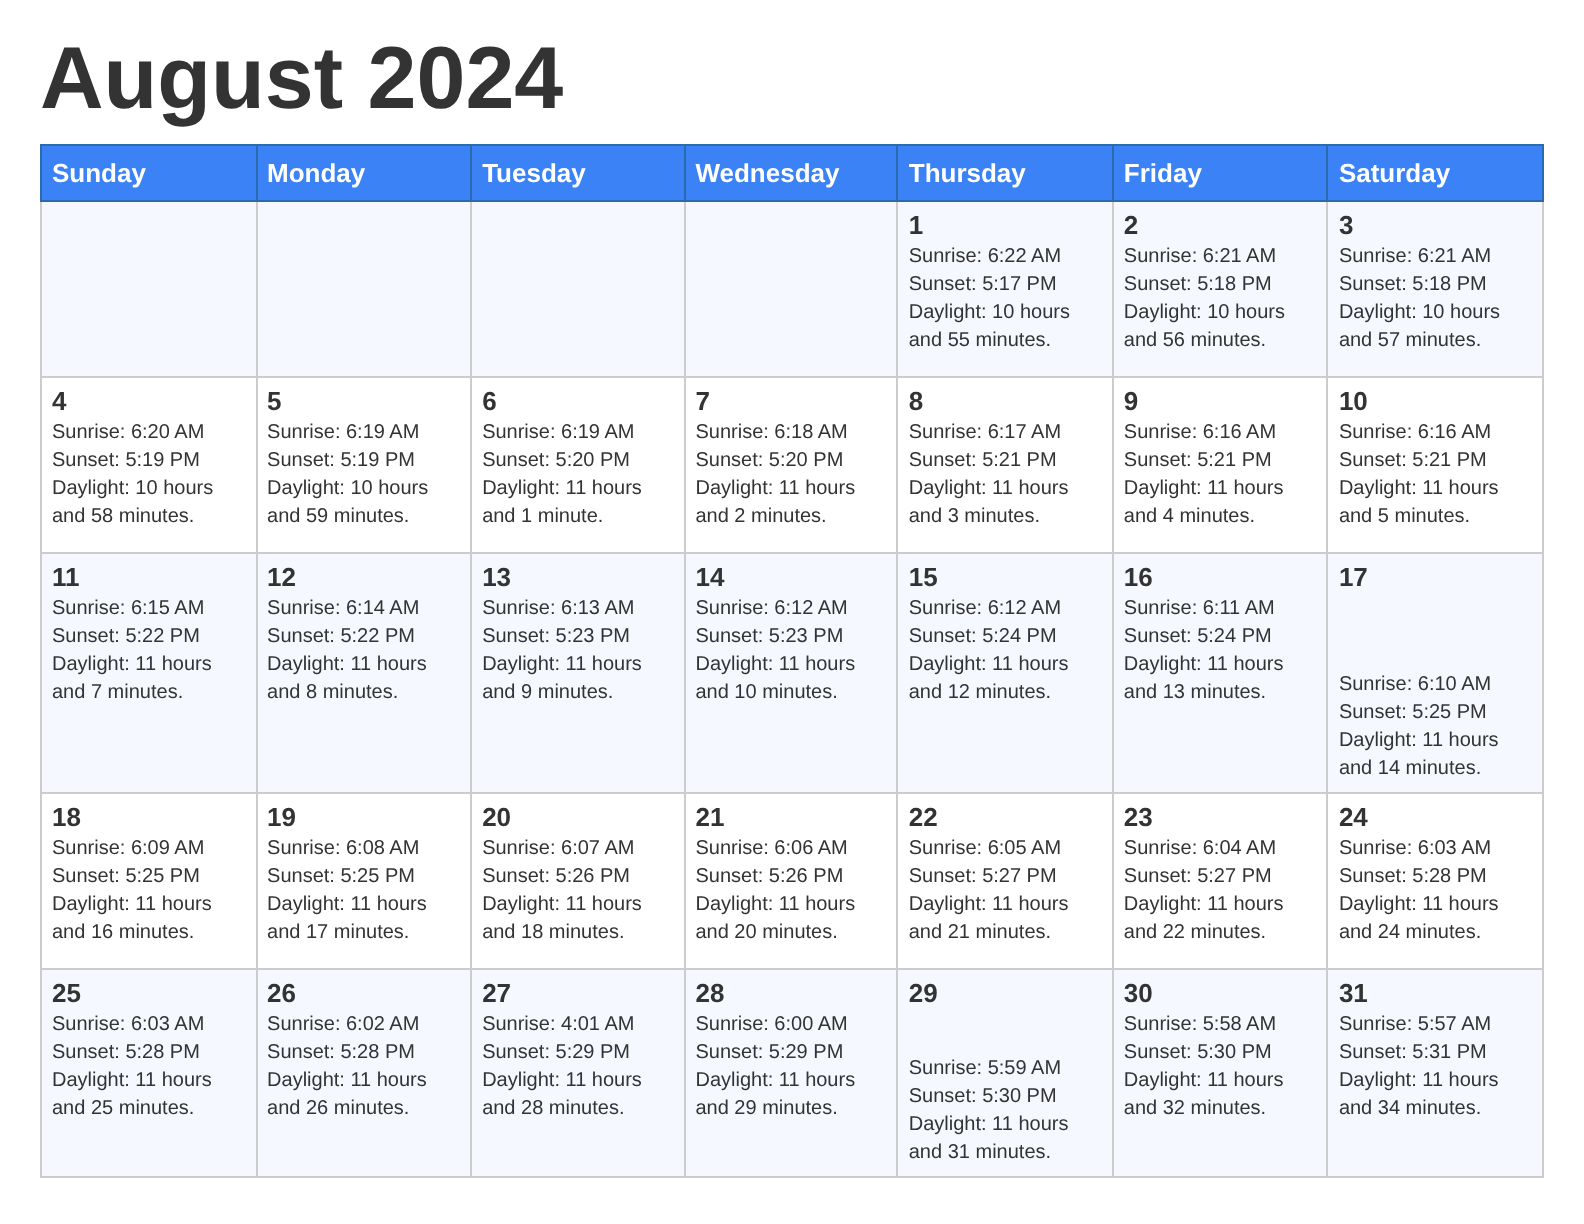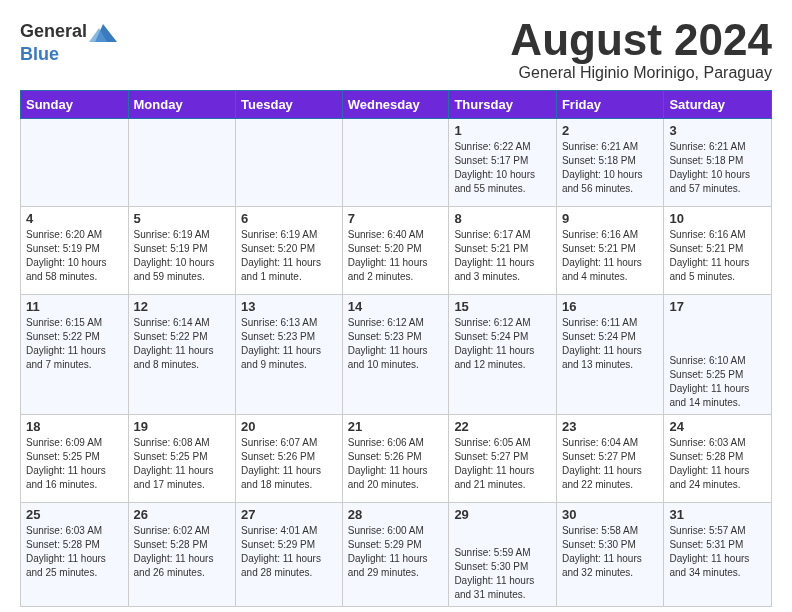--- a/index.html
+++ b/index.html
@@ -34,21 +34,21 @@
       font-size: 16px;
       color: #333;
       font-weight: normal;
     }
     table {
       width: 100%;
       border-collapse: collapse;
       font-size: 11px;
     }
     thead tr {
-      background-color: #6d28d9;
+      background-color: #3b82f6;
       color: #fff;
       margin-left: 44px;
     }
     thead th {
       padding: 6px 5px;
       text-align: left;
       font-size: 13px;
       font-weight: bold;
       border: 1px solid #2a6aaf;
     }
@@ -78,35 +78,22 @@
     .day-info {
       font-size: 10px;
       color: #333;
       line-height: 1.4;
     }
   </style>
 </head>
 <body>
 
 <div class="header-section">
-  <div class="logo">
-    <div>
-      <div style="display:flex; align-items:center; gap:2px;">
-        <span style="font-size:18px; font-weight:bold; color:#333; line-height:1.2;">General</span>
-        <svg width="28" height="24" viewBox="0 0 28 24">
-          <polygon points="6,22 14,4 28,22" fill="#3a7bbf"></polygon>
-          <polygon points="0,22 10,8 18,22" fill="#5a9ad4" opacity="0.7"></polygon>
-        </svg>
-      </div>
-      <span style="font-size:18px; font-weight:bold; color:#3a7bbf;">Blue</span>
-    </div>
-  </div>
   <div class="title-section">
     <div class="main-title">August 2024</div>
-    <div class="subtitle">General Higinio Morinigo, Paraguay</div>
   </div>
 </div>
 
 <table>
   <thead>
     <tr>
     <th>Sunday</th>
         <th>Monday</th>
         <th>Tuesday</th>
         <th>Wednesday</th>
@@ -160,21 +147,21 @@
         </td>
         <td>
           <span class="day-number">6</span>
           <div class="day-info" style="white-space: pre-line;">Sunrise: 6:19 AM
 Sunset: 5:20 PM
 Daylight: 11 hours
 and 1 minute.</div>
         </td>
         <td>
           <span class="day-number">7</span>
-          <div class="day-info" style="white-space: pre-line;">Sunrise: 6:40 AM
+          <div class="day-info" style="white-space: pre-line;">Sunrise: 6:18 AM
 Sunset: 5:20 PM
 Daylight: 11 hours
 and 2 minutes.</div>
         </td>
         <td>
           <span class="day-number">8</span>
           <div class="day-info" style="white-space: pre-line;">Sunrise: 6:17 AM
 Sunset: 5:21 PM
 Daylight: 11 hours
 and 3 minutes.</div>

